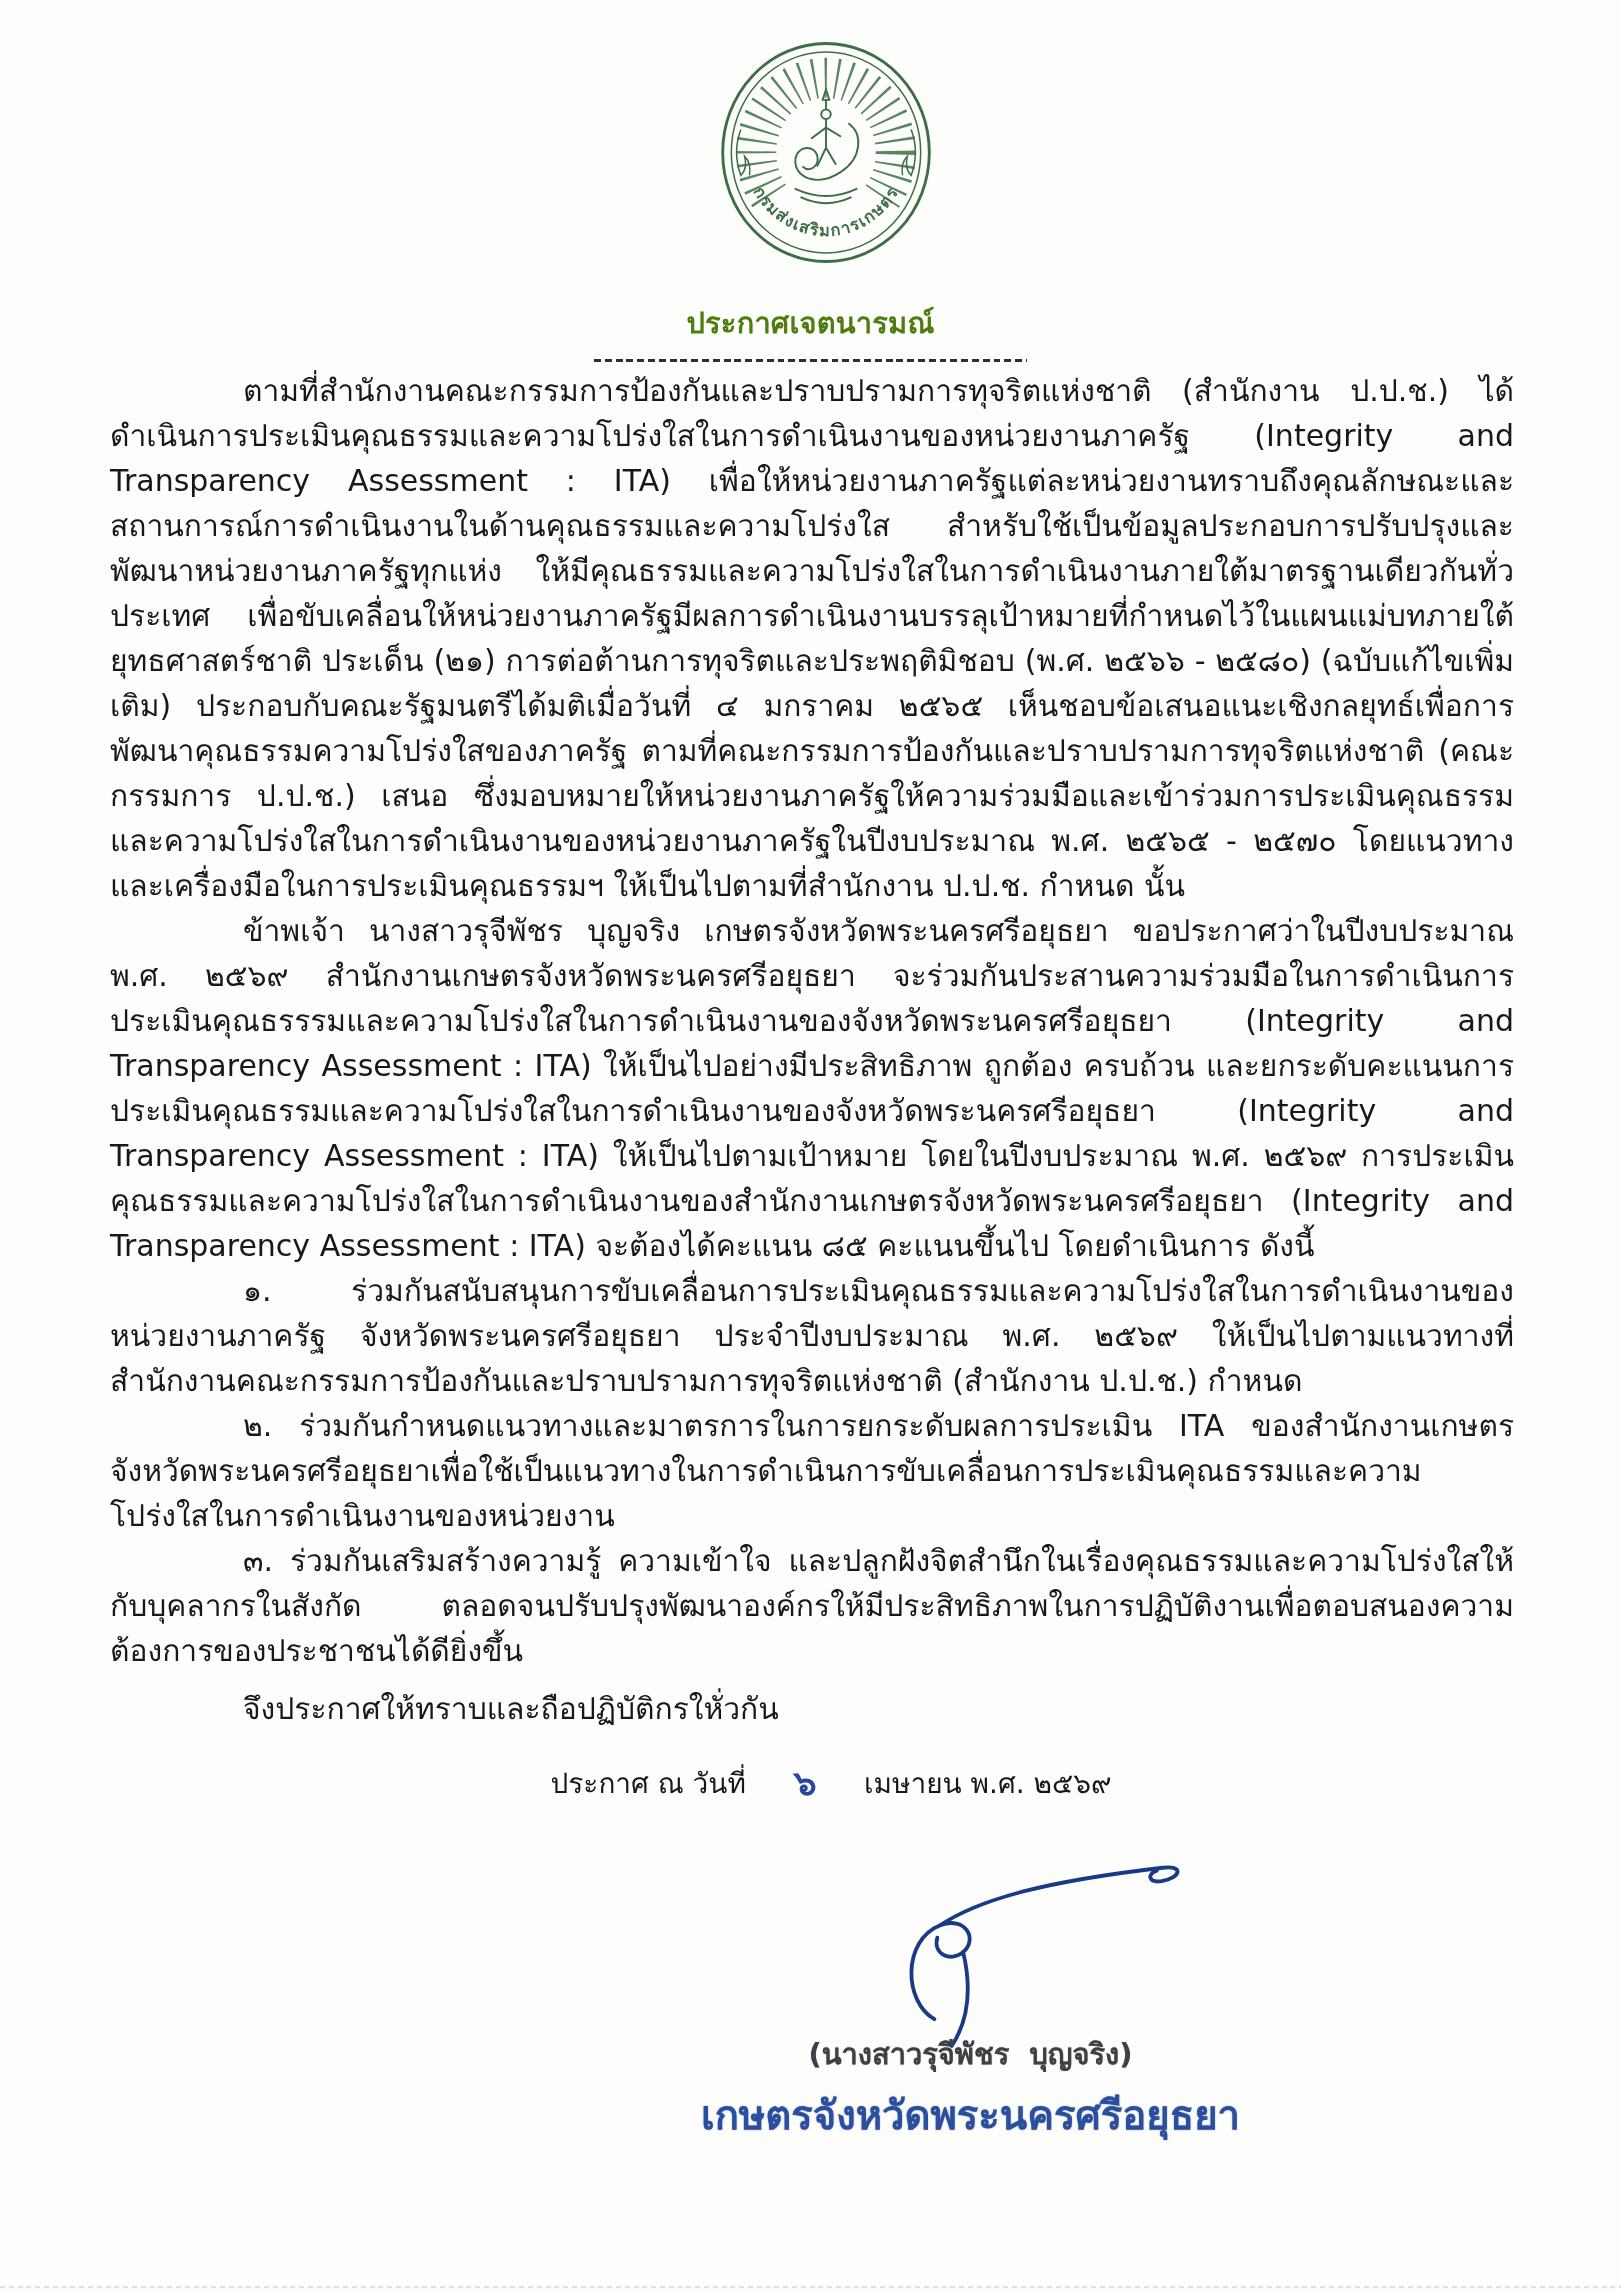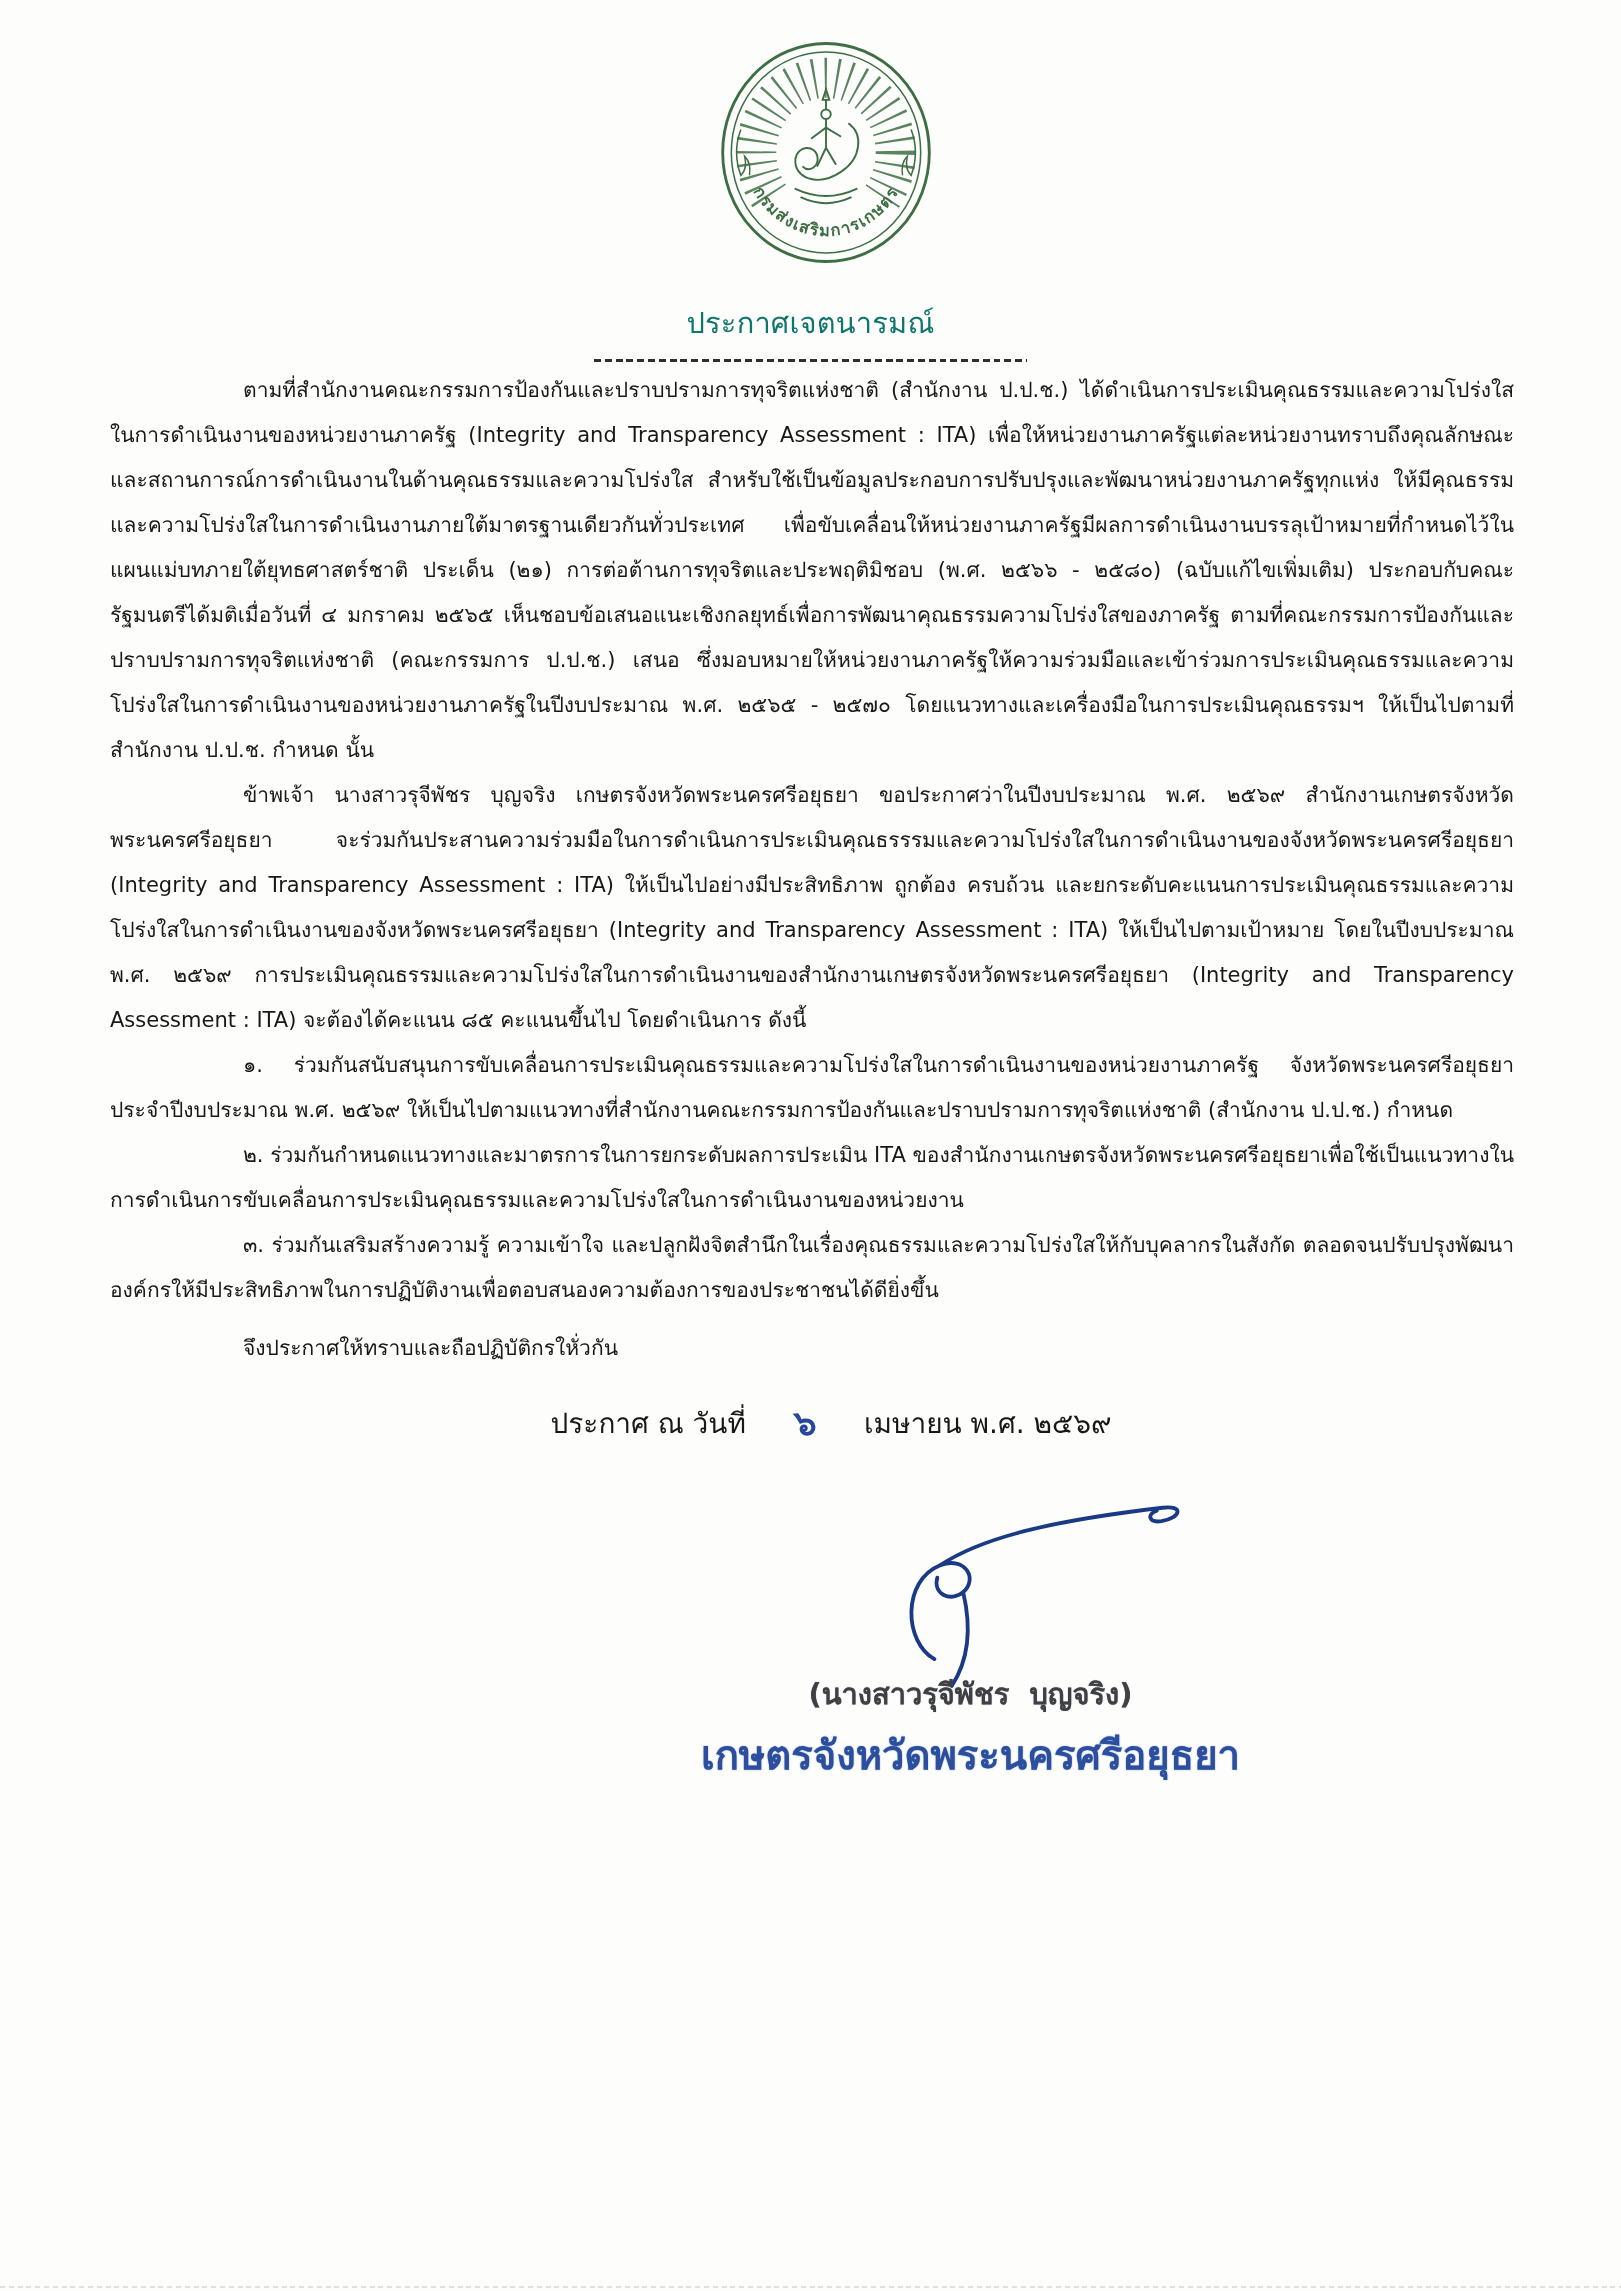--- a/index.html
+++ b/index.html
@@ -18,34 +18,34 @@
     margin:37px auto 0 auto;
     position:relative;left:15.7px;
   }
   .seal-wrap svg{width:100%;height:100%;}
   
   .header-block{
     text-align:center;
     margin-top:29px;
     font-size:29px;
     line-height:52px;
-    font-weight:400;
-    color:#0f766e;
+    font-weight:700;
+    color:#4d7c0f;
   }
   .header-block div{letter-spacing:0.2px;}
   .separator{
     width:433px;height:2.9px;
     margin:9.8px auto 0 auto;
     background:repeating-linear-gradient(90deg,#2e2e2e 0 6.9px,transparent 6.9px 10.8px);
   }
   
   .body-text{
     margin-top:5.9px;
     padding:0 107px 0 110px;
-    font-size:21px;
+    font-size:30px;
     line-height:45px;
     text-align:justify;
     color:#181818;
   }
   .body-text p{
     margin:0;
     text-indent:133px;
   }
   .closing-line{margin-top:13.7px !important;}
   

